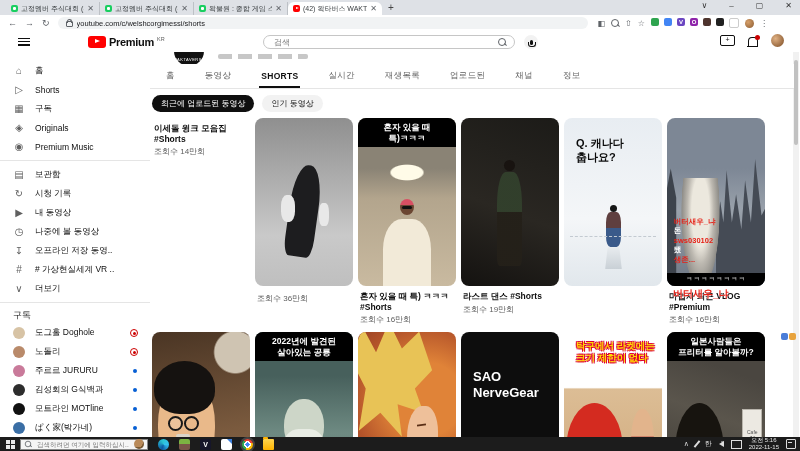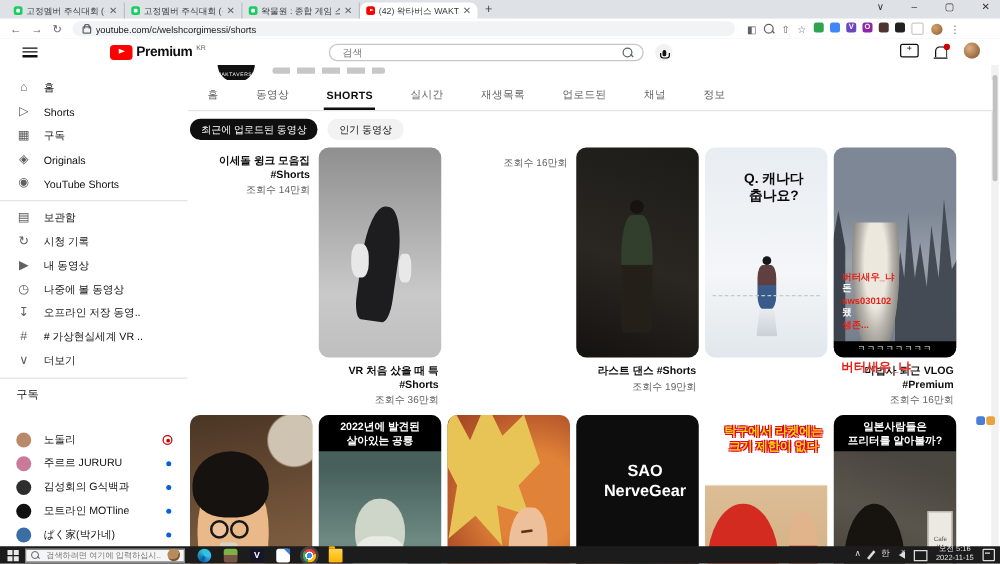--- a/index.html
+++ b/index.html
@@ -76,22 +76,22 @@
   .ch-tab.on::after{content:"";position:absolute;left:0;right:0;bottom:-1px;height:2px;background:#0f0f0f;}
   .chips{position:absolute;left:152px;top:95px;display:flex;gap:8px;z-index:2;}
   .chip{height:17px;border-radius:9px;display:flex;align-items:center;padding:0 9px;font-size:8px;background:#f2f2f2;color:#0f0f0f;}
   .chip.on{background:#0f0f0f;color:#fff;}
   
   .grid{position:absolute;left:152px;top:118px;width:616px;display:grid;grid-template-columns:repeat(6,98px);column-gap:5px;row-gap:0;z-index:1;}
   .card{width:98px;margin-bottom:0;}
   .thumb{position:relative;width:98px;height:168px;border-radius:8px;overflow:hidden;background:#ccc;}
   .thumb i{position:absolute;display:block;}
   .bar-top{position:absolute;top:0;left:0;right:0;background:#000;color:#fff;font-weight:bold;font-size:8.5px;line-height:10.5px;text-align:center;padding:4px 2px;white-space:pre-line;z-index:3;}
-  .ovl-free{position:absolute;left:0;right:0;text-align:center;white-space:pre-line;z-index:3;font-weight:bold;padding-left:12px;}
-  .meta{padding:5px 2px 0 2px;height:41px;text-align:right;}
+  .ovl-free{position:absolute;left:0;right:0;text-align:left;white-space:pre-line;z-index:3;font-weight:bold;padding-left:12px;}
+  .meta{padding:5px 2px 0 2px;height:41px;}
   .vtitle{font-size:8.5px;line-height:10.5px;color:#0f0f0f;font-weight:bold;display:-webkit-box;-webkit-line-clamp:2;-webkit-box-orient:vertical;overflow:hidden;}
   .vviews{font-size:8px;color:#606060;margin-top:2px;}
   
   .art1{background:linear-gradient(160deg,#a5794e,#d8b184 55%,#c59a6b);}
   .art1 .d1{left:-14%;right:-14%;top:20%;bottom:-22%;background:radial-gradient(ellipse at 50% 45%,#f6d969 0 61%,#e8bf4a 70%,transparent 71%);}
   .art1 .d1::before{content:"";position:absolute;left:22%;right:22%;top:13%;height:7px;background:#7cb342;border-radius:50%;}
   .art1 .d2{left:24%;right:24%;top:46%;bottom:-10%;background:#ffe3cd;border-radius:50% 50% 45% 45%;}
   .art1 .d3{left:34%;top:67%;width:8px;height:10px;background:radial-gradient(circle at 35% 30%,#fff 0 1.2px,#cf2b2b 1.6px 100%);border-radius:50%;box-shadow:22px 2px 0 0 #cf2b2b;}
   .art1 .bar-top{color:#ffd400;font-size:10px;}
   
@@ -293,21 +293,21 @@
       <div class="sb-item" style="top: 48px;">
         <span class="sb-ic">▦</span>
     <span class="sb-lb">구독</span>
       </div>
       <div class="sb-item" style="top: 67px;">
         <span class="sb-ic">◈</span>
     <span class="sb-lb">Originals</span>
       </div>
       <div class="sb-item" style="top: 86px;">
         <span class="sb-ic">◉</span>
-    <span class="sb-lb">YouTube Shorts</span>
+    <span class="sb-lb">Premium Music</span>
       </div>
       <div class="sb-div" style="top: 108px;"></div>
       <div class="sb-item" style="top: 114px;">
         <span class="sb-ic">▤</span>
     <span class="sb-lb">보관함</span>
       </div>
       <div class="sb-item" style="top: 133px;">
         <span class="sb-ic">↻</span>
     <span class="sb-lb">시청 기록</span>
       </div>
@@ -326,20 +326,25 @@
       <div class="sb-item" style="top: 209px;">
         <span class="sb-ic">#</span>
     <span class="sb-lb"># 가상현실세계 VR ..</span>
       </div>
       <div class="sb-item" style="top: 228px;">
         <span class="sb-ic">∨</span>
     <span class="sb-lb">더보기</span>
       </div>
       <div class="sb-div" style="top: 250px;"></div>
       <div class="sb-head" style="top: 257px;">구독</div>
+      <div class="sb-item" style="top: 272px;">
+        <span class="sub-av" style="background:#d7c3a5"></span>
+    <span class="sb-lb">도그홀 Doghole</span>
+    <span class="badge-live"></span>
+      </div>
       <div class="sb-item" style="top: 291px; font-family: Liberation Serif, serif;">
         <span class="sub-av" style="background:#b98a6a"></span>
     <span class="sb-lb">노돌리</span>
     <span class="badge-live"></span>
       </div>
       <div class="sb-item" style="top: 310px;">
         <span class="sub-av" style="background:#c97a9a"></span>
     <span class="sb-lb">주르르 JURURU</span>
     <span class="badge-dot"></span>
       </div>
@@ -386,26 +391,33 @@
       <div class="vviews">조회수 14만회</div>
         </div>
       </div>
       <div class="card">
         <div class="thumb art2">
       <i class="d1"></i>
           <i class="d2"></i>
           <i class="d3"></i>
         </div>
         <div class="meta">
-      <div class="vtitle">VR 처음 샀을 때 특 #Shorts</div>
       <div class="vviews">조회수 36만회</div>
         </div>
       </div>
       <div class="card">
+        <div class="thumb art3">
+      <i class="d1"></i>
+          <i class="d2"></i>
+          <i class="d3"></i>
+          <div class="bar-top">혼자 있을 때
+특)ㅋㅋㅋ</div>
+        </div>
         <div class="meta">
+      <div class="vtitle">혼자 있을 때 특) ㅋㅋㅋ #Shorts</div>
       <div class="vviews">조회수 16만회</div>
         </div>
       </div>
       <div class="card">
         <div class="thumb art4">
       <i class="d1"></i>
           <i class="d2"></i>
           <i class="d3"></i>
         </div>
         <div class="meta">

